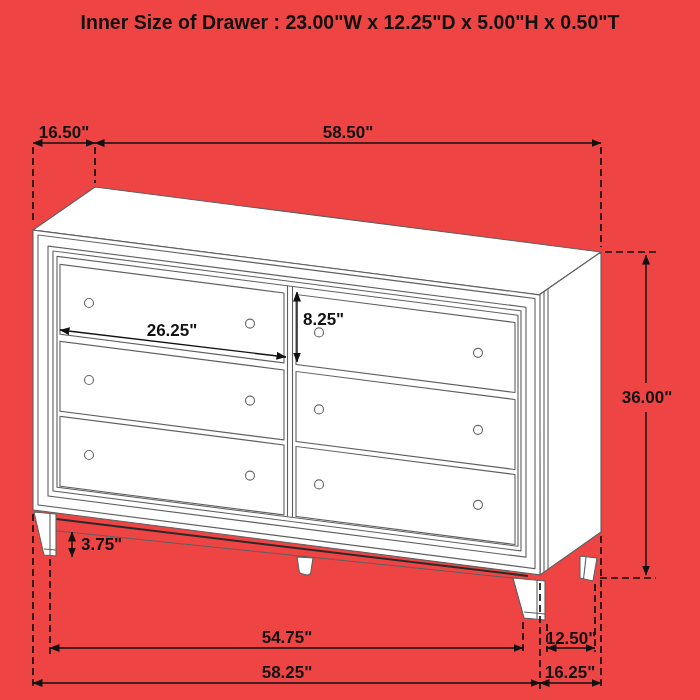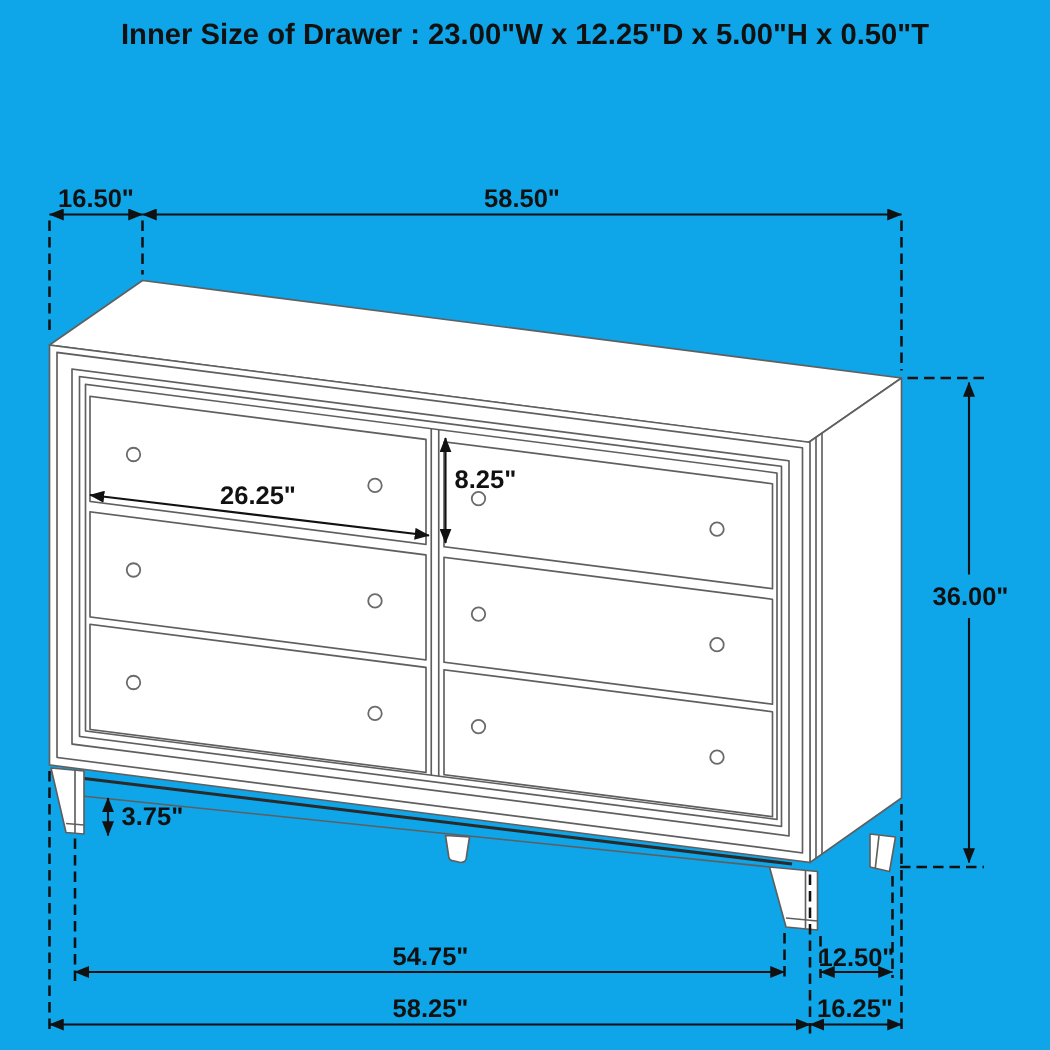--- a/index.html
+++ b/index.html
@@ -1,16 +1,16 @@
 <!DOCTYPE html>
 <html><head>
 <meta charset="utf-8">
 <style>
   html,body{margin:0;padding:0;background:#ffffff;}
-  .stage{position:relative;width:700px;height:700px;background:#0ea5e9;overflow:hidden;
+  .stage{position:relative;width:700px;height:700px;background:#ef4444;overflow:hidden;
          font-family:"Liberation Sans", sans-serif;}
   svg{display:block}
   text{font-family:"Liberation Sans", sans-serif;font-weight:700;fill:#111111;}
   .dim-label{font-size:17px;}
   .title-label{font-size:19.5px;}
 </style>
 </head>
 <body>
 
 <div class="stage">

